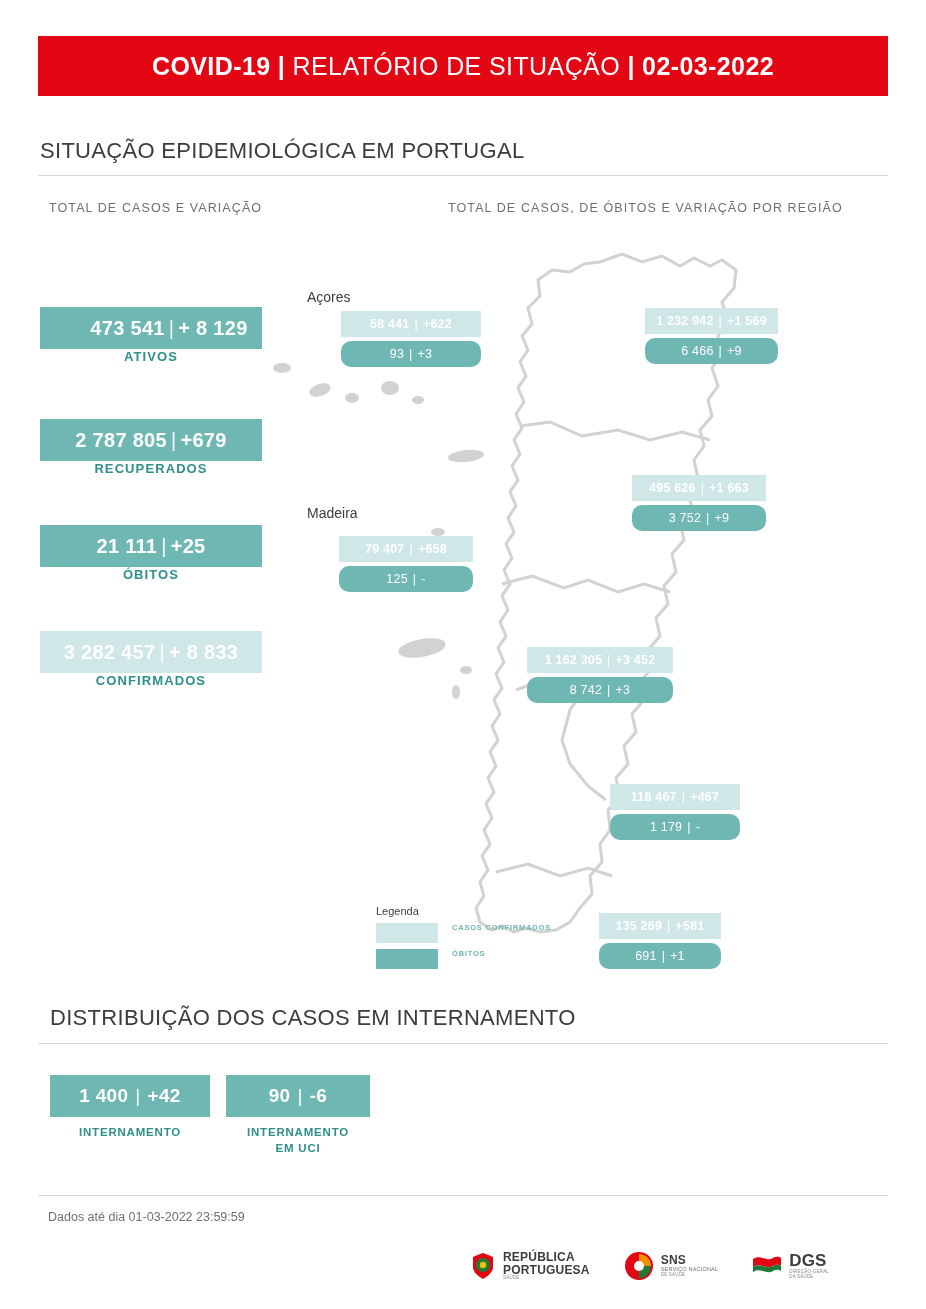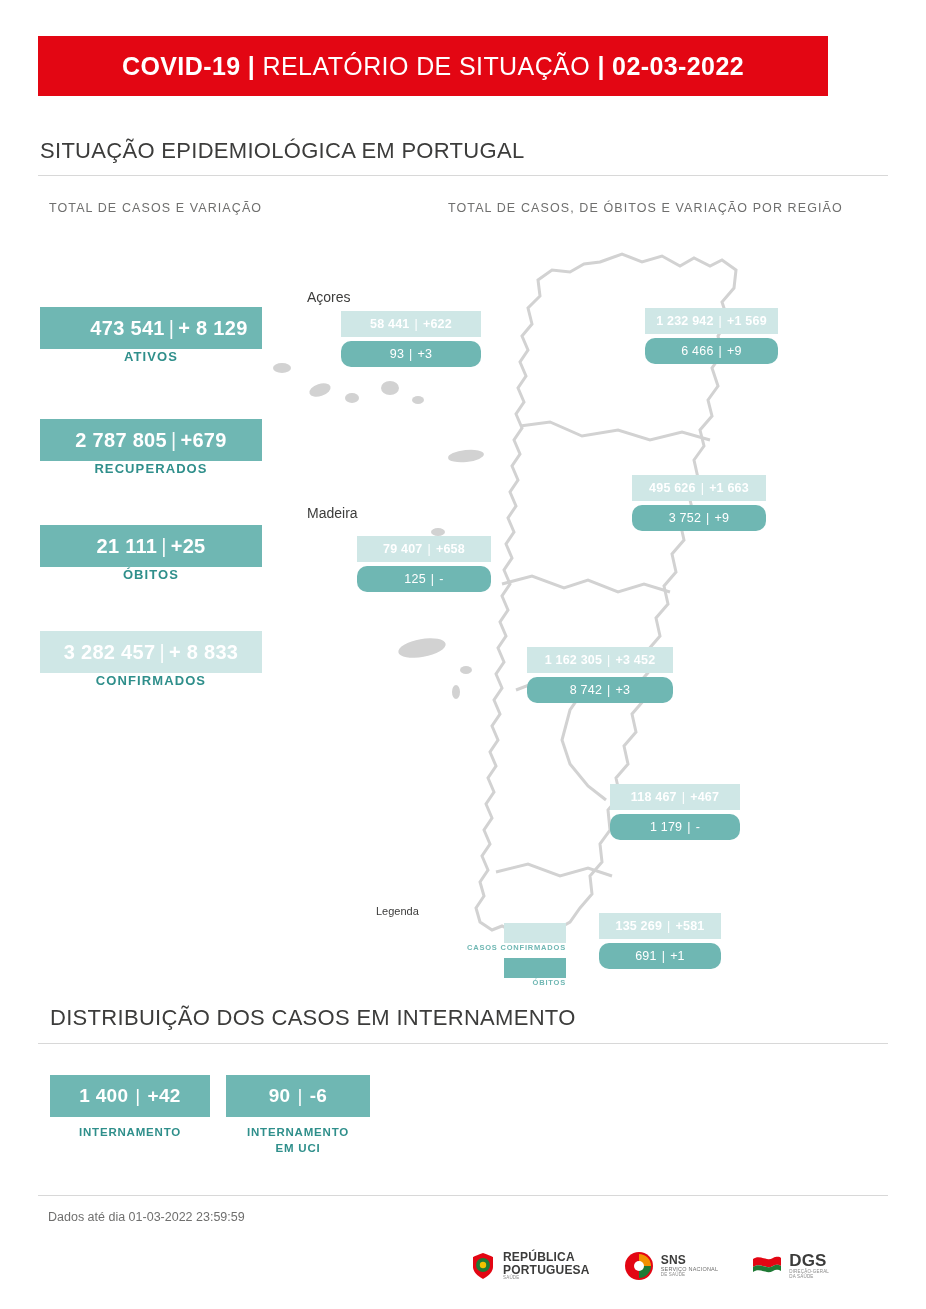--- a/index.html
+++ b/index.html
@@ -11,21 +11,21 @@
     font-family: "Liberation Sans", sans-serif;
     color: #3c3c3b;
     position: relative;
     overflow: hidden;
   }
 
   
   .header-bar {
     position: absolute;
     left: 38px; top: 36px;
-    width: 790px; height: 60px;
+    width: 850px; height: 60px;
     background: #e30613;
     display: flex; align-items: center; justify-content: center;
   }
   .header-title {
     color: #ffffff;
     font-size: 25px;
     letter-spacing: 0.4px;
     white-space: nowrap;
   }
   .header-title .b { font-weight: bold; }
@@ -133,31 +133,31 @@
     margin-top: 4px;
     letter-spacing: 0.2px;
     border-radius: 10px;
   }
   .region-box .cases .sep,
   .region-box .deaths .sep { padding: 0 5px; font-weight: normal; }
   .region-box .deaths .v { font-weight: normal; }
 
   
   #reg-acores   { left: 341px; top: 311px; width: 140px; }
-  #reg-madeira  { left: 357px; top: 536px; width: 134px; }
+  #reg-madeira  { left: 339px; top: 536px; width: 134px; }
   #reg-norte    { left: 645px; top: 308px; width: 133px; }
   #reg-centro   { left: 632px; top: 475px; width: 134px; }
   #reg-lvt      { left: 527px; top: 647px; width: 146px; }
   #reg-alentejo { left: 610px; top: 784px; width: 130px; }
   #reg-algarve  { left: 599px; top: 913px; width: 122px; }
 
   
   #legend { position: absolute; left: 376px; top: 905px; width: 190px; }
   #legend .ltitle { font-size: 11px; color: #3c3c3b; margin-bottom: 6px; }
-  #legend .lrow { display: flex; align-items: flex-end; margin-bottom: 6px; flex-direction: column; }
+  #legend .lrow { display: flex; align-items: flex-start; margin-bottom: 6px; }
   #legend .swatch { width: 62px; height: 20px; }
   #legend .sw-cases { background: #cfe7e6; }
   #legend .sw-deaths { background: #6fb7b3; }
   #legend .ltxt {
     margin-left: 14px;
     font-size: 7.5px;
     font-weight: bold;
     color: #6fb7b3;
     letter-spacing: 0.8px;
   }

